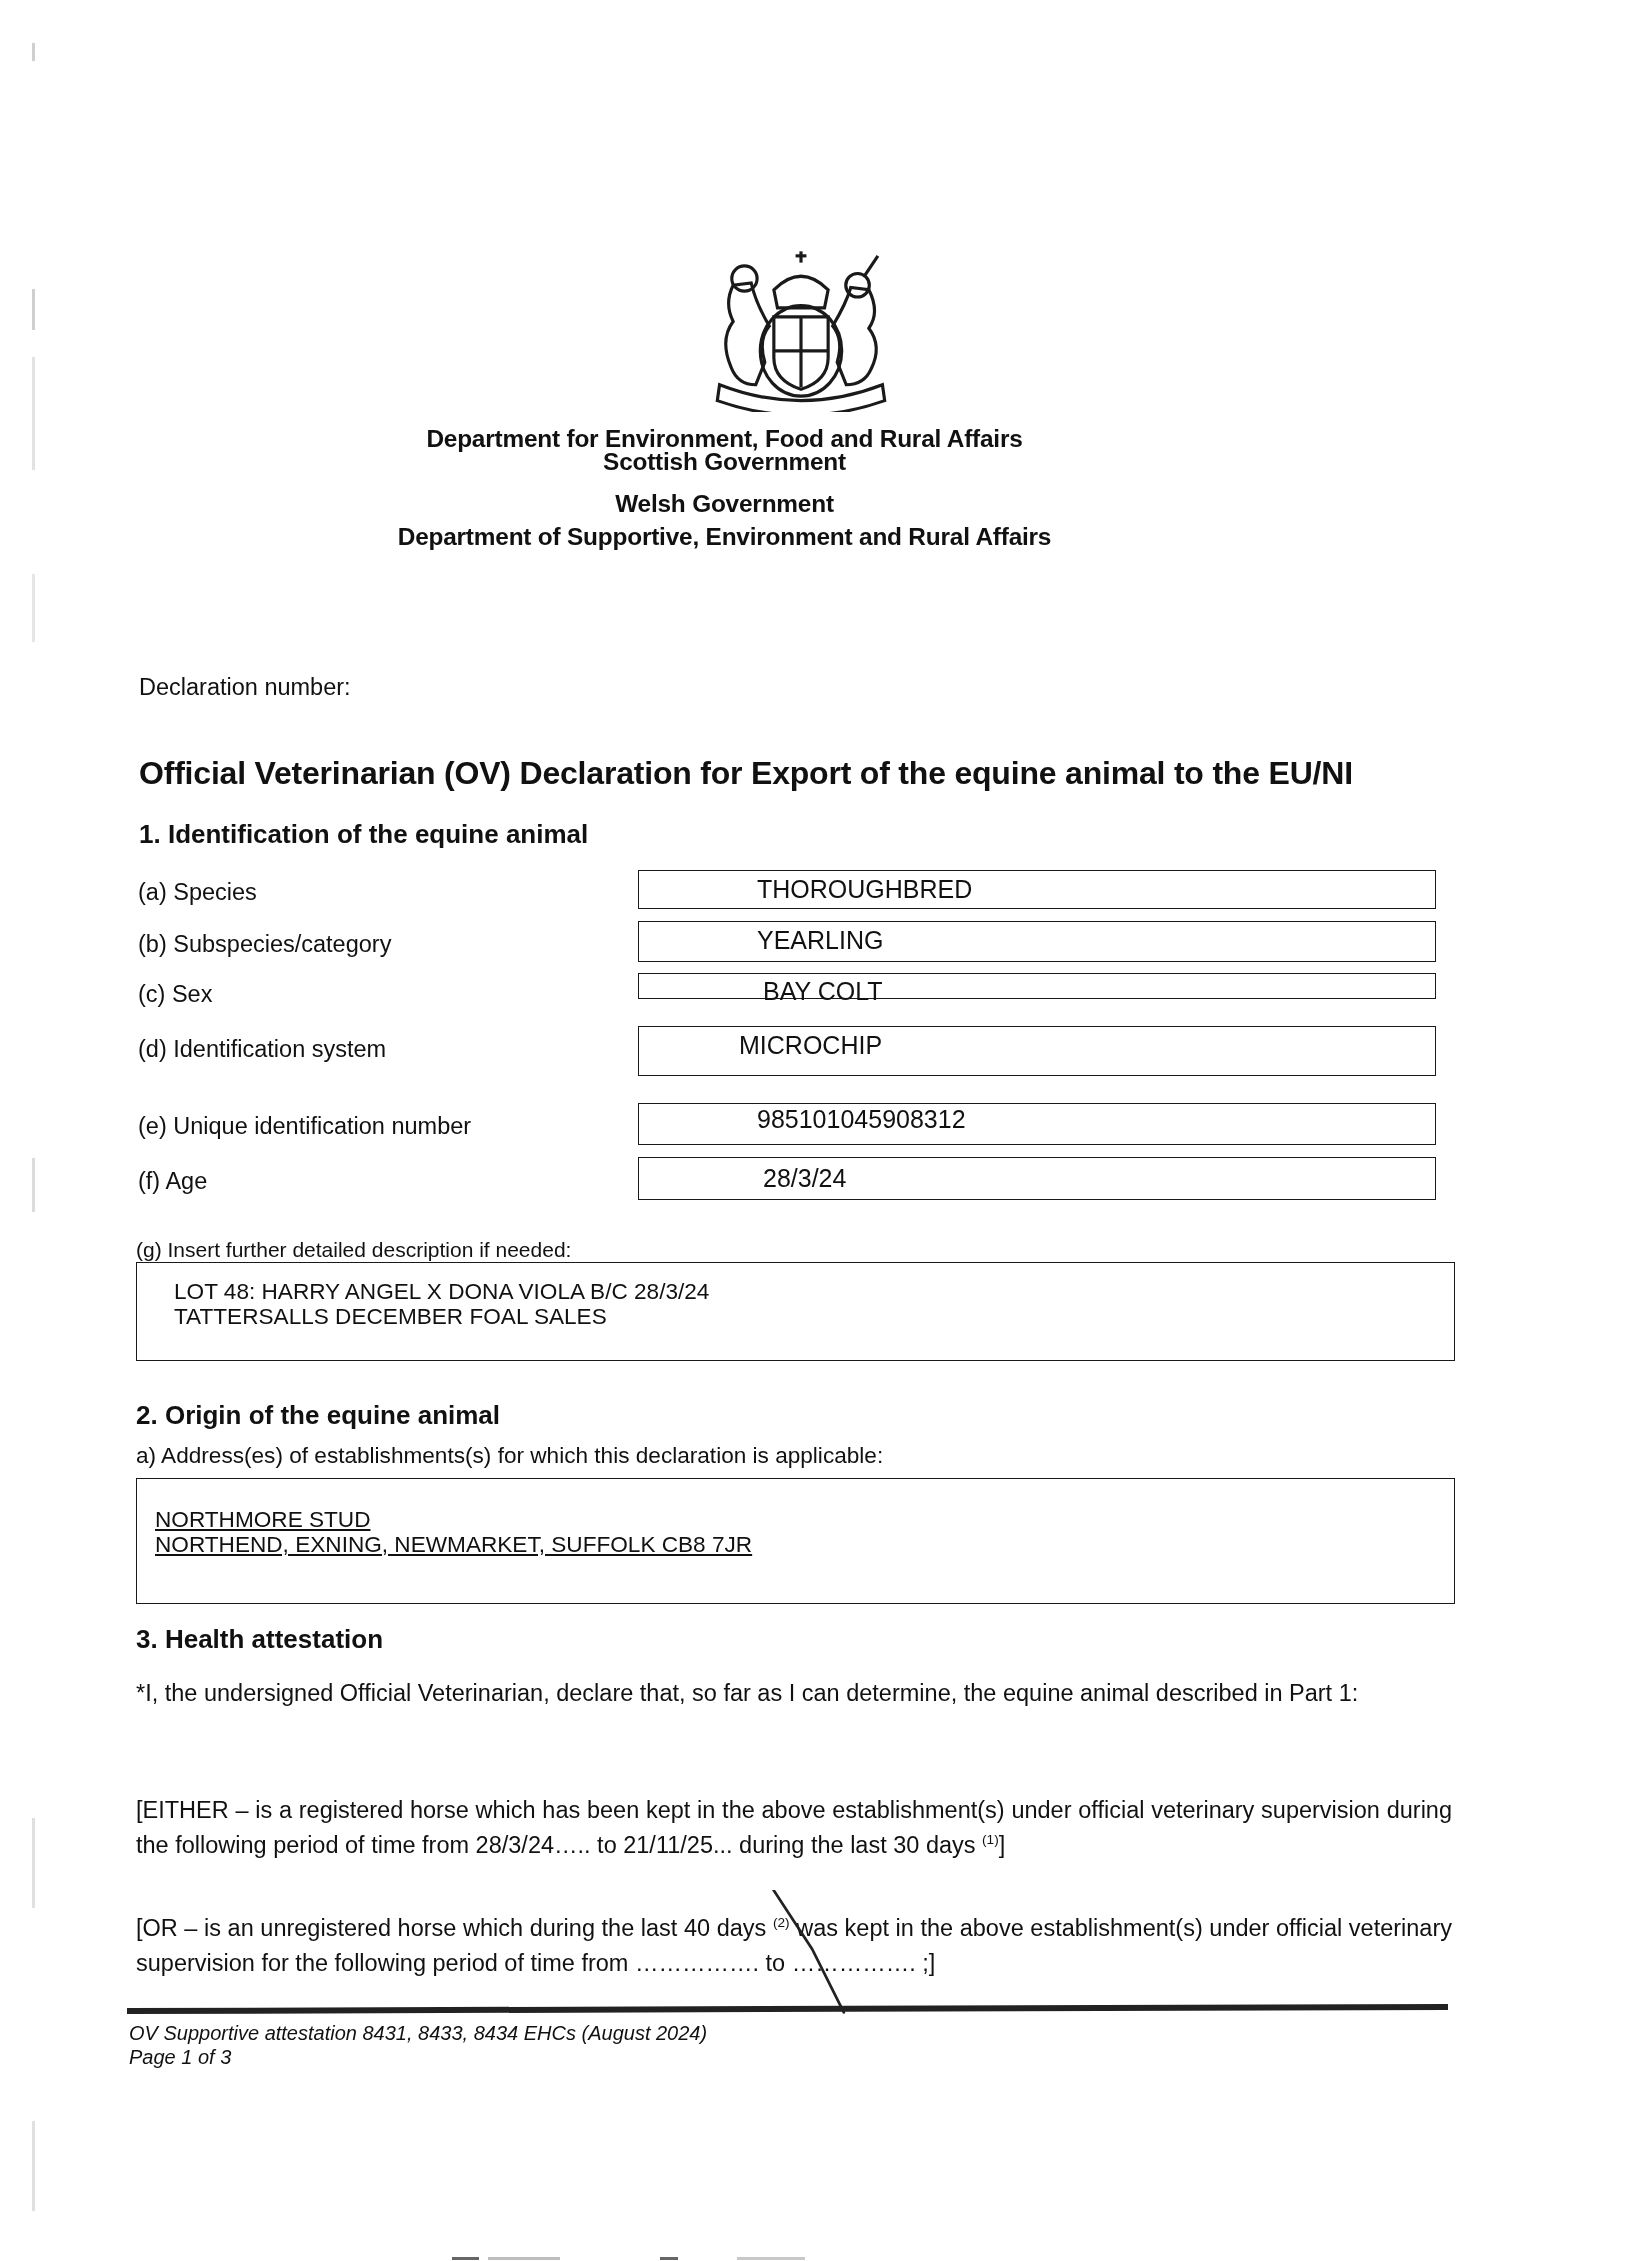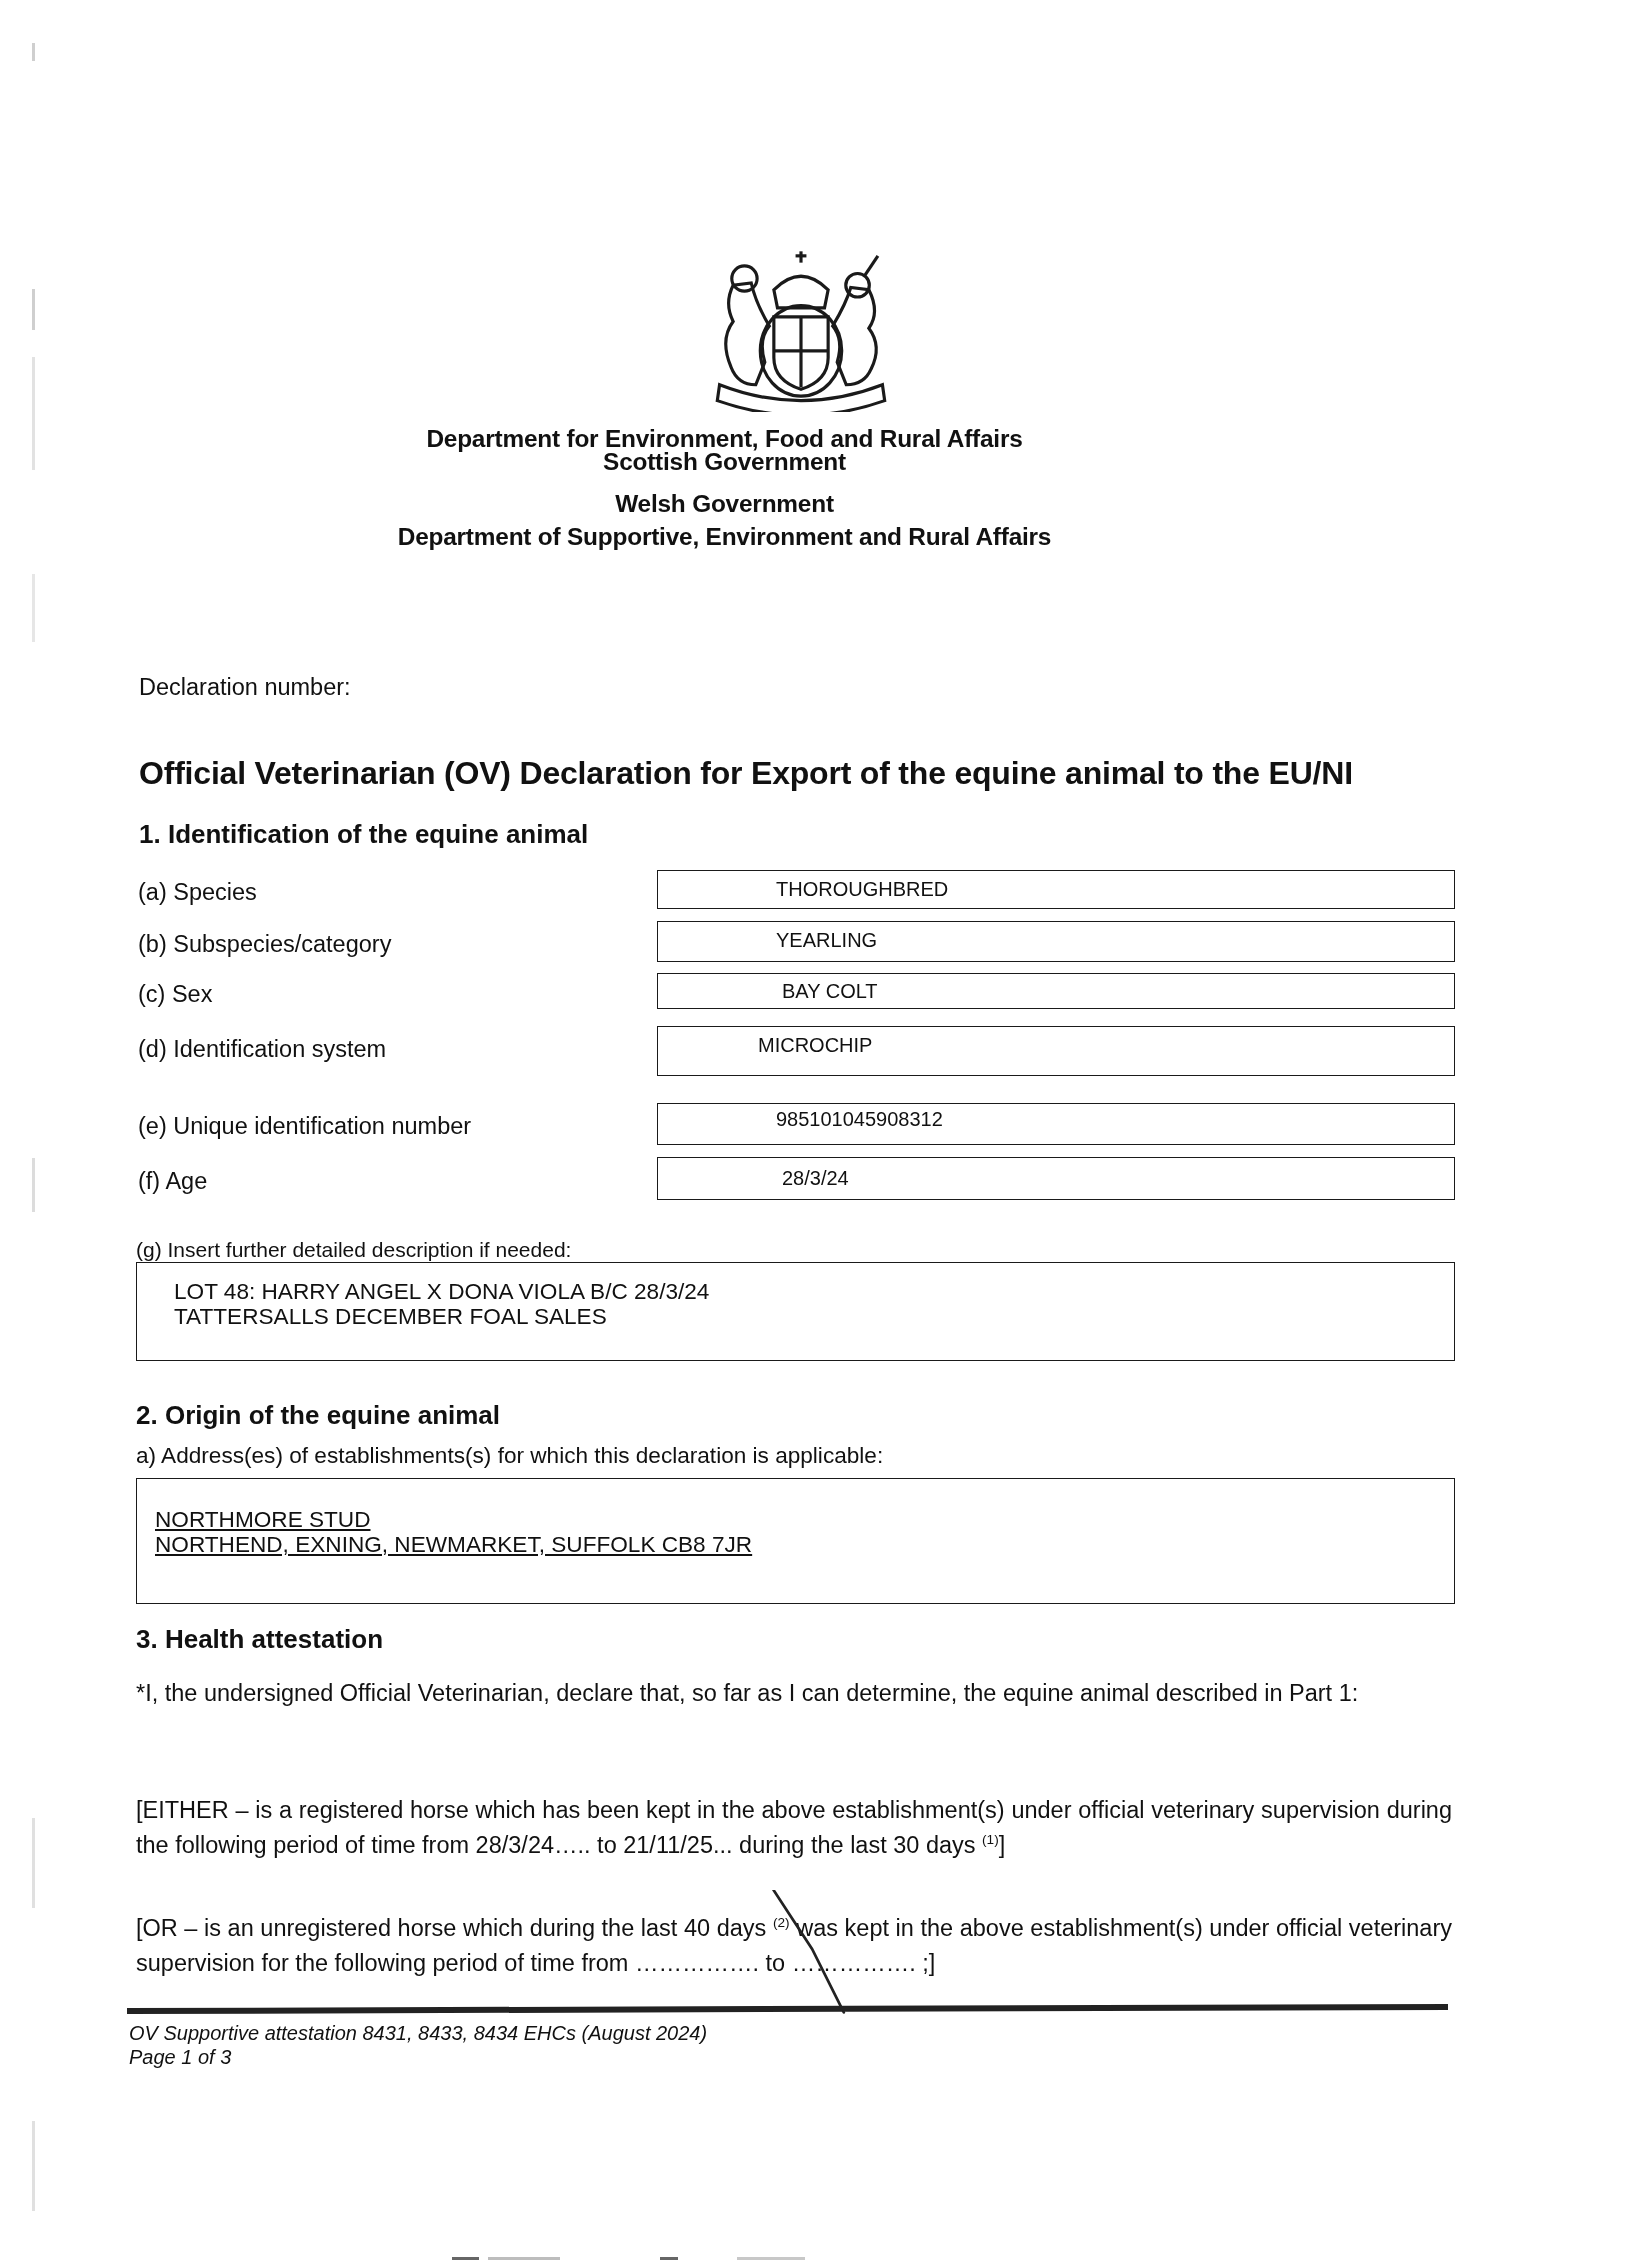--- a/index.html
+++ b/index.html
@@ -19,22 +19,22 @@
       left: 0; width: 1449px; text-align: center; font-weight: bold;
       font-size: 24.4px; line-height: 33px; letter-spacing: -0.2px;
     }
 
     .label { font-size: 22.6px; line-height: 27px; }
     .h-title { font-size: 32px; font-weight: bold; letter-spacing: -0.2px; }
     .h-section { font-size: 26px; font-weight: bold; }
 
     .field-label { left: 138px; font-size: 23.5px; line-height: 27px; }
     .field-box {
-      left: 657px; width: 798px; border: 1.8px solid #1a1a1a; box-sizing: border-box;
-      font-size: 20px; line-height: 27px; padding-left: 118px; padding-top: 5.4px;
+      left: 638px; width: 798px; border: 1.8px solid #1a1a1a; box-sizing: border-box;
+      font-size: 25px; line-height: 27px; padding-left: 118px; padding-top: 5.4px;
     }
 
     .text-box {
       left: 136px; width: 1319px; border: 1.8px solid #1a1a1a; border-right-width: 1.4px;
       box-sizing: border-box; font-size: 22.6px; line-height: 25px;
     }
 
     .para {
       left: 136px; width: 1316px; font-size: 23.5px; line-height: 35px;
       text-align: justify;
@@ -100,21 +100,21 @@
 
 <div class="abs h-section" style="left:139px;top:819px;">1. Identification of the equine animal</div>
 
 <div class="abs field-label" style="top:879px;">(a) Species</div>
 <div class="abs field-box" style="top:870px;height:39px;">THOROUGHBRED</div>
 
 <div class="abs field-label" style="top:931px;">(b) Subspecies/category</div>
 <div class="abs field-box" style="top:921px;height:41px;padding-top:4.5px;">YEARLING</div>
 
 <div class="abs field-label" style="top:981px;">(c) Sex</div>
-<div class="abs field-box" style="top:973px;height:36px;padding-top:3.6px;padding-left:124px;">BAY COLT</div>
+<div class="abs field-box" style="top:973px;height:26px;padding-top:3.6px;padding-left:124px;">BAY COLT</div>
 
 <div class="abs field-label" style="top:1036px;">(d) Identification system</div>
 <div class="abs field-box" style="top:1026px;height:50px;padding-top:4.5px;padding-left:100px;">MICROCHIP</div>
 
 <div class="abs field-label" style="top:1113px;">(e) Unique identification number</div>
 <div class="abs field-box" style="top:1103px;height:42px;padding-top:1.8px;">985101045908312</div>
 
 <div class="abs field-label" style="top:1168px;">(f) Age</div>
 <div class="abs field-box" style="top:1157px;height:43px;padding-top:7.2px;padding-left:124px;">28/3/24</div>
 

